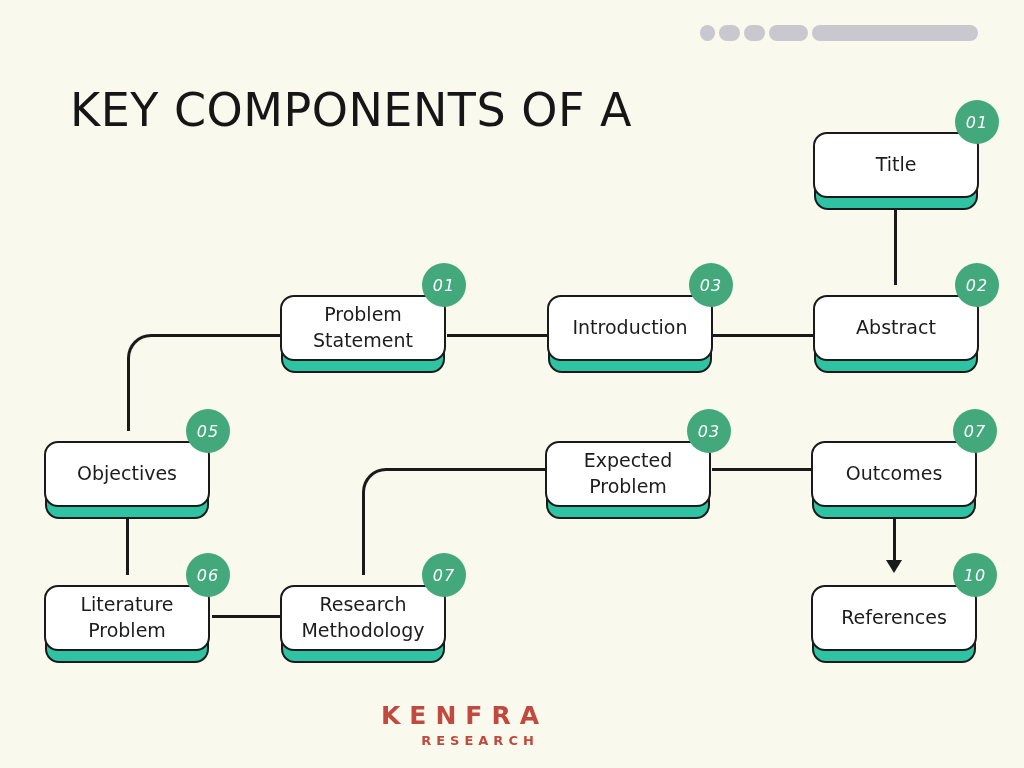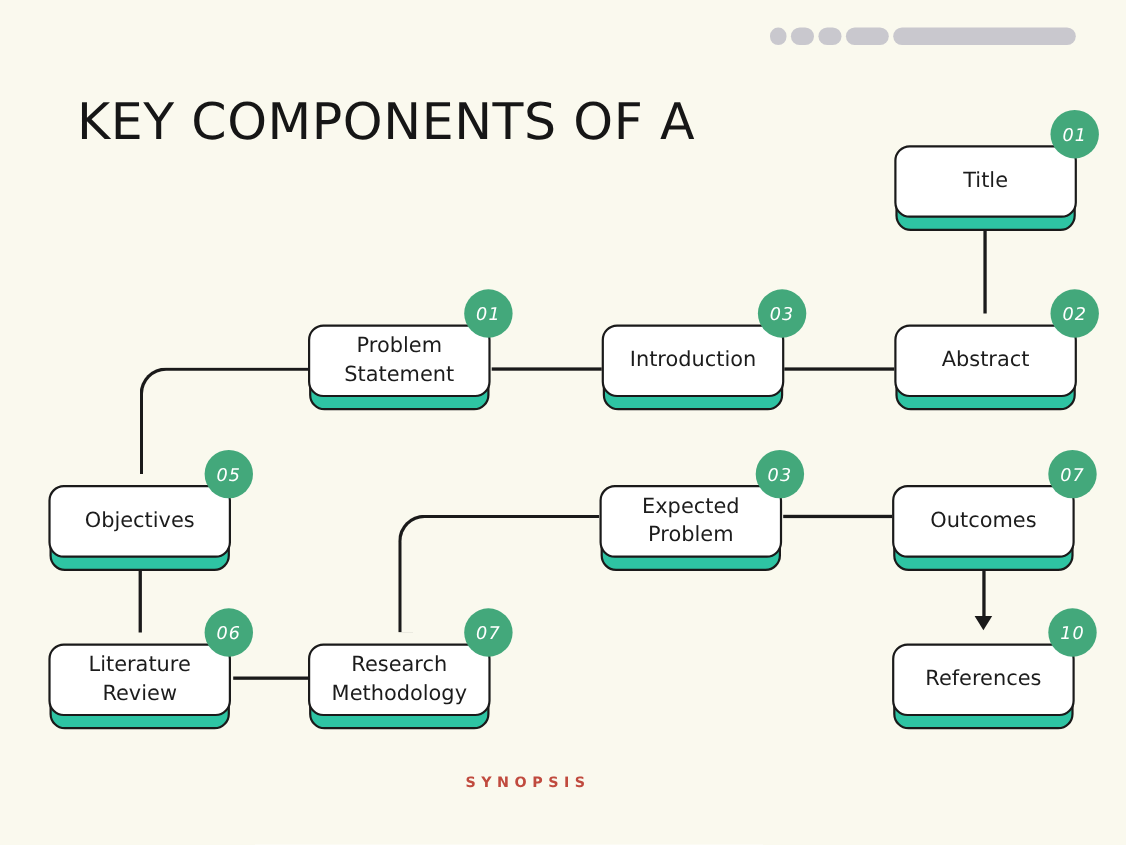--- a/index.html
+++ b/index.html
@@ -113,21 +113,21 @@
     <div class="node-shadow"></div>
     <div class="node-box">
       <span class="node-label">Objectives</span>
     </div>
     <div class="badge">05</div>
   </div>
 
   <div class="node" style="left:44px;top:575px;">
     <div class="node-shadow"></div>
     <div class="node-box">
-      <span class="node-label">Literature Review</span>
+      <span class="node-label">Literature Problem</span>
     </div>
     <div class="badge">06</div>
   </div>
 
   <div class="node" style="left:280px;top:575px;">
     <div class="node-shadow"></div>
     <div class="node-box">
       <span class="node-label">Research Methodology</span>
     </div>
     <div class="badge">07</div>
@@ -151,16 +151,17 @@
 
   <div class="node" style="left:811px;top:575px;">
     <div class="node-shadow"></div>
     <div class="node-box">
       <span class="node-label">References</span>
     </div>
     <div class="badge">10</div>
   </div>
 
   <div class="logo">
-    <div class="logo-sub">SYNOPSIS</div>
+    <div class="logo-name">KENFRA</div>
+    <div class="logo-sub">RESEARCH</div>
   </div>
 
 </div>
 
 </body></html>

